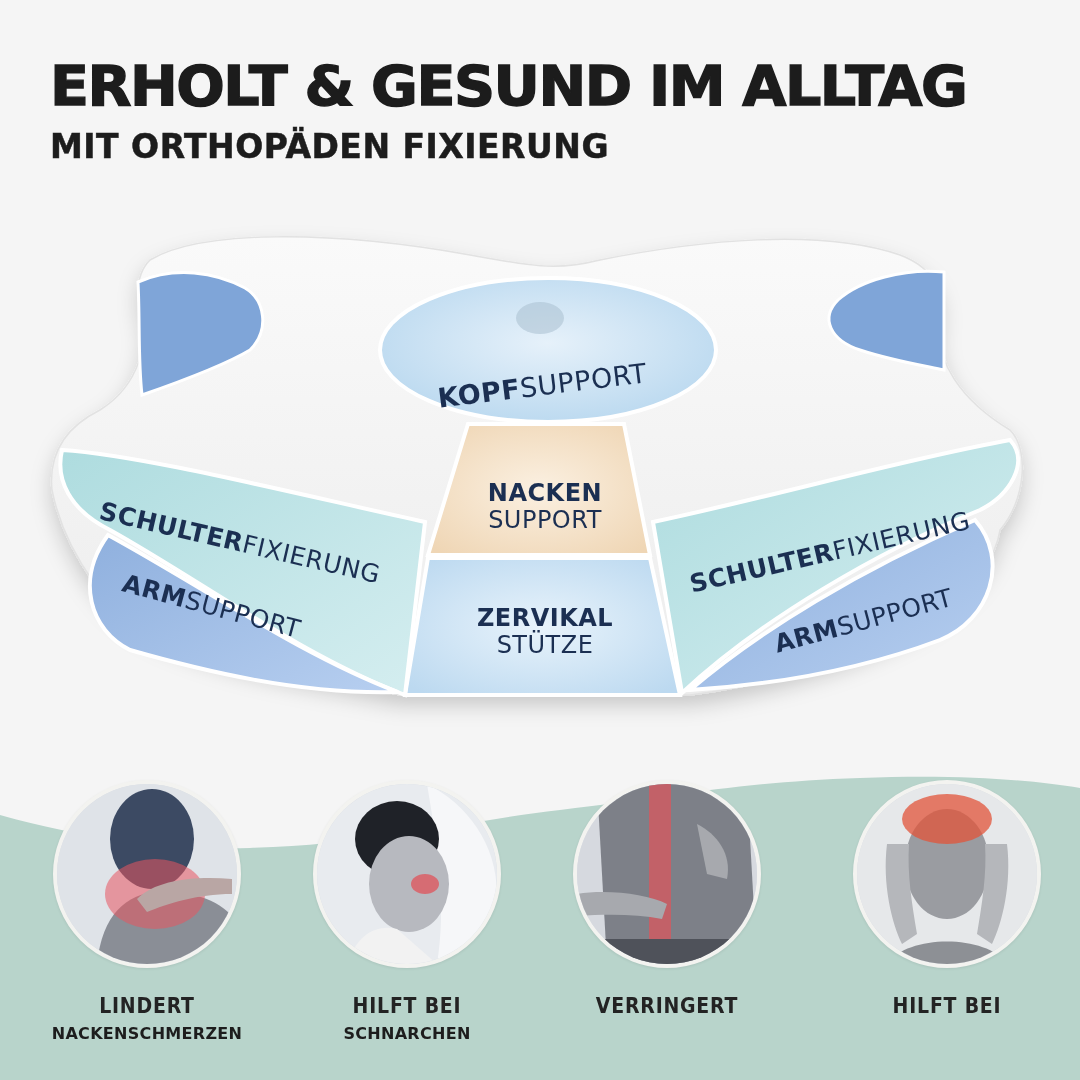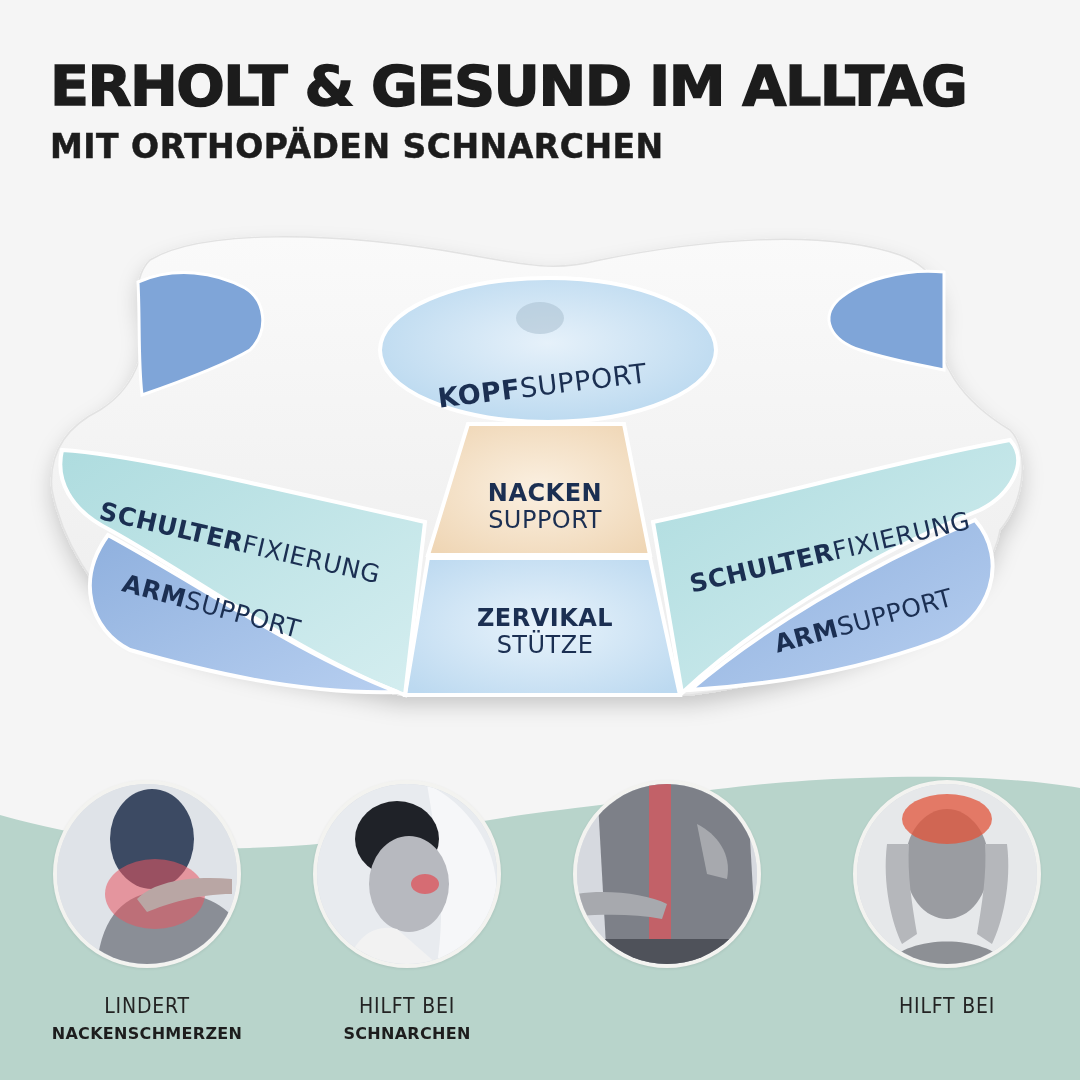--- a/index.html
+++ b/index.html
@@ -37,33 +37,33 @@
     .wave { position: absolute; left: 0; top: 760px; width: 1080px; height: 320px; }
 
     .benefit { position: absolute; top: 780px; width: 250px; text-align: center; }
     .benefit .circle {
       width: 188px; height: 188px; border-radius: 50%; margin: 0 auto;
       border: 4px solid #f3f3f0; overflow: hidden; position: relative;
       background: #d9dde3;
       box-shadow: 0 1px 3px rgba(0,0,0,0.08);
     }
     .benefit .line1 {
-      margin-top: 26px; font-family: "DejaVu Sans", sans-serif; font-weight: 400;
+      margin-top: 26px; font-family: "DejaVu Sans", sans-serif; font-weight: 700;
       font-size: 21px; letter-spacing: 0.8px; color: #232323; font-stretch: condensed;
     }
     .benefit .line2 {
       margin-top: 6px; font-family: "DejaVu Sans", sans-serif; font-weight: 700;
       font-size: 16px; letter-spacing: 0.3px; color: #1d1d1d; white-space: nowrap;
     }
   </style>
 </head>
 <body>
 
 <div class="headline">ERHOLT &amp; GESUND IM ALLTAG</div>
-<div class="subheadline">MIT ORTHOPÄDEN SCHNARCHEN</div>
+<div class="subheadline">MIT ORTHOPÄDEN FIXIERUNG</div>
 
 <div class="pillar-stage">
   <svg width="1080" height="540" viewBox="0 0 1080 540">
     <defs>
       <radialGradient id="gHead" cx="50%" cy="45%" r="60%">
         <stop offset="0%" stop-color="#e6f1fa"></stop>
         <stop offset="100%" stop-color="#b9d8ef"></stop>
       </radialGradient>
       <radialGradient id="gNeck" cx="50%" cy="50%" r="65%">
         <stop offset="0%" stop-color="#fbf0e1"></stop>
@@ -187,20 +187,21 @@
   <div class="circle">
     <svg width="180" height="180" viewBox="0 0 180 180">
       <rect width="180" height="180" fill="#d6d9df"></rect>
       <path d="M20,0 L170,0 L180,180 L30,180 Z" fill="#7d8088"></path>
       <rect x="72" y="0" width="22" height="170" fill="#e85058" opacity="0.65"></rect>
       <path d="M120,40 C140,50 155,70 150,95 L130,90 Z" fill="#a7a9ae"></path>
       <path d="M0,110 C30,105 70,110 90,120 L85,135 C60,130 30,130 0,132 Z" fill="#a7a9ae"></path>
       <rect x="0" y="155" width="180" height="25" fill="#4f525a"></rect>
     </svg>
   </div>
+  <div class="line1">VERRINGERT</div>
 </div>
 
 <div class="benefit" style="left:822px;">
   <div class="circle">
     <svg width="180" height="180" viewBox="0 0 180 180">
       <rect width="180" height="180" fill="#e6e8ea"></rect>
       <ellipse cx="90" cy="80" rx="42" ry="55" fill="#9a9ca1"></ellipse>
       <ellipse cx="90" cy="35" rx="45" ry="25" fill="#e2543a" opacity="0.75"></ellipse>
       <path d="M30,60 C25,100 35,140 45,160 L60,150 C55,120 50,90 52,60 Z" fill="#b5b7bb"></path>
       <path d="M150,60 C155,100 145,140 135,160 L120,150 C125,120 130,90 128,60 Z" fill="#b5b7bb"></path>

